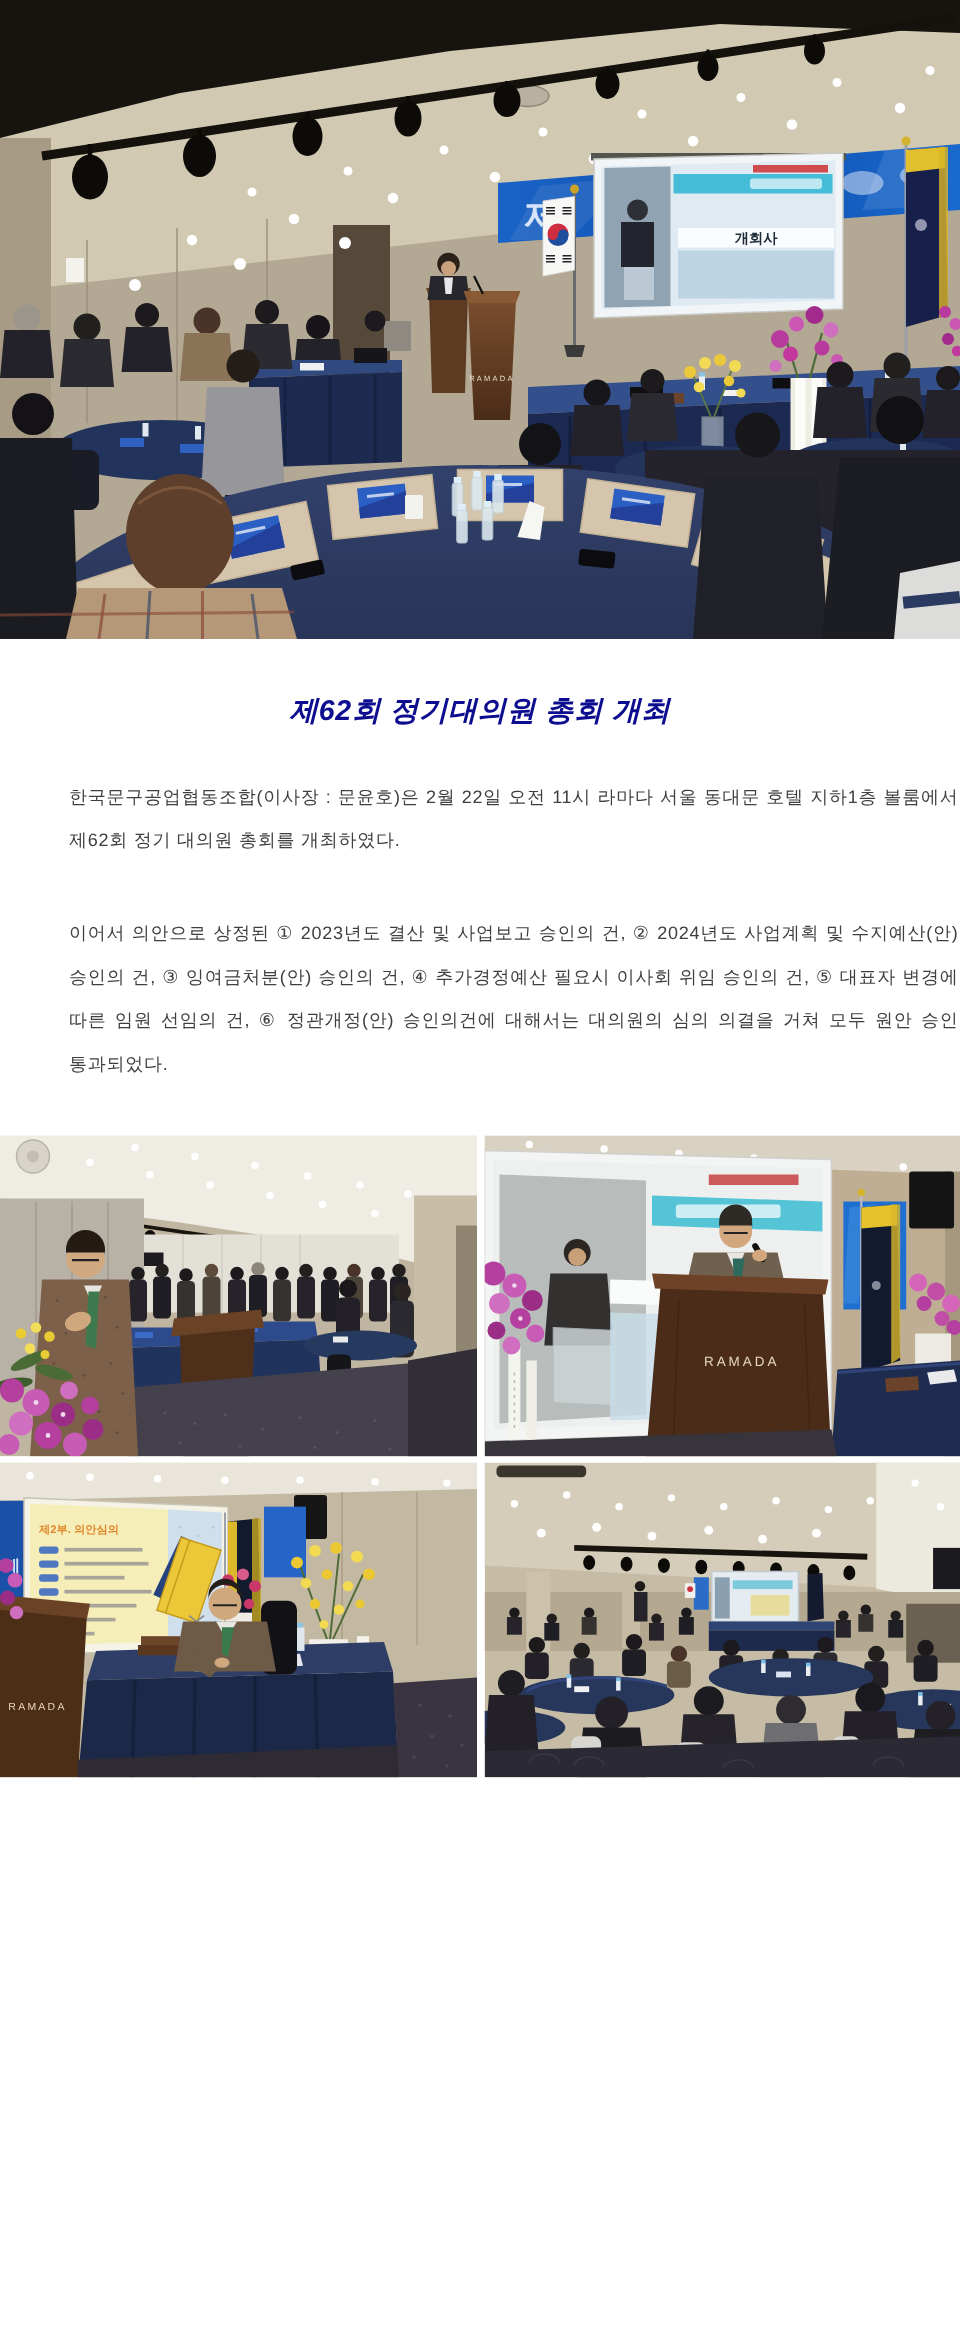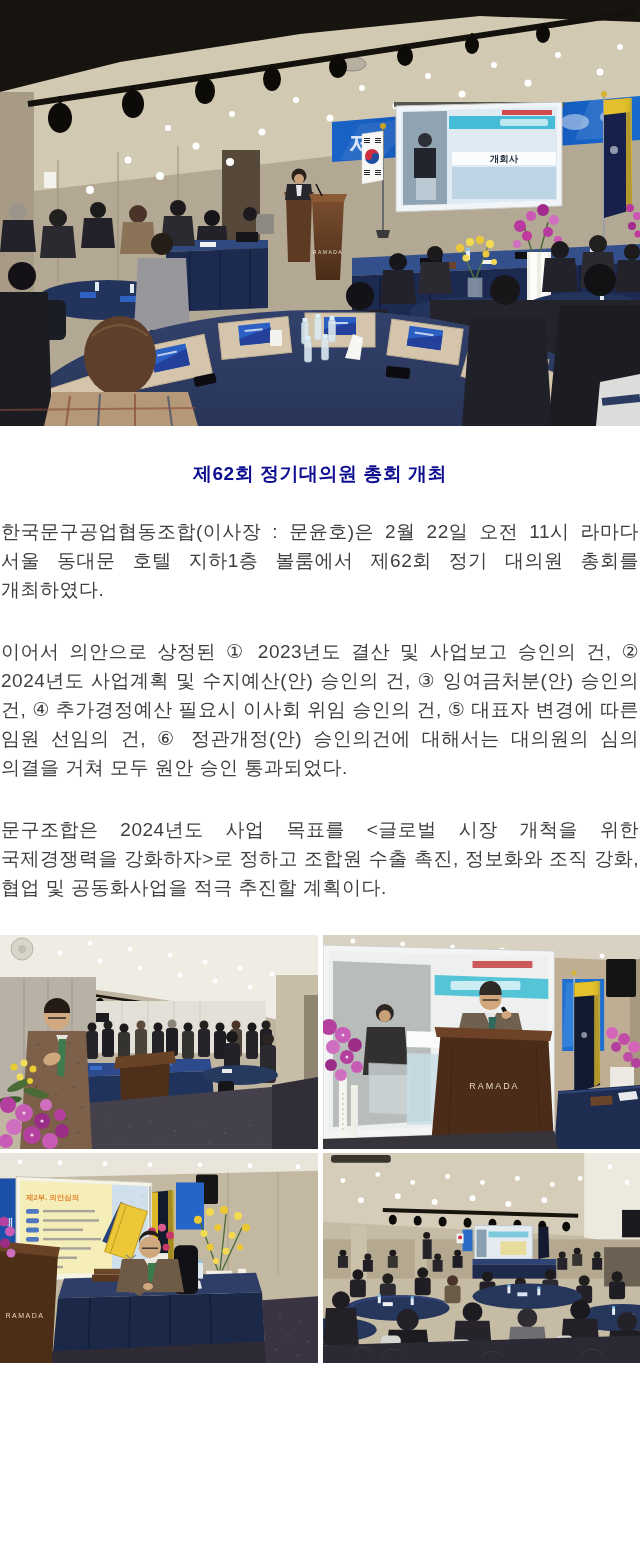--- a/index.html
+++ b/index.html
@@ -1,21 +1,21 @@
 <!DOCTYPE html>
 <html><head>
 <meta charset="utf-8">
 <style>
   html,body{margin:0;padding:0;background:#ffffff;}
   body{width:640px;font-family:"Liberation Sans","DejaVu Sans",sans-serif;padding-bottom:25px;}
   .hero{margin:0;width:640px;height:426px;overflow:hidden;}
   .page-title{color:#0d0d90;font-size:19px;font-weight:bold;text-align:center;
-    margin:35px 0 30px 0;letter-spacing:0.5px;}
-  .para{font-size:19px;line-height:29px;color:#3f3f3f;text-align:justify;
-    word-break:keep-all;letter-spacing:0.5px;margin:0 1px 33px 1px;}
+    margin:35px 0 30px 0;letter-spacing:0.5px;font-style:italic;}
+  .para{font-size:12px;line-height:29px;color:#3f3f3f;text-align:justify;
+    word-break:keep-all;letter-spacing:0.5px;margin:0 1px 33px 1px;padding-left:45px;}
   .photo-grid{display:grid;grid-template-columns:318px 317px;grid-template-rows:214px 210px;
     column-gap:5px;row-gap:4px;margin-top:31px;}
   .cell{margin:0;width:100%;height:100%;overflow:hidden;}
   svg{display:block;}
   svg text{font-family:"Liberation Sans","DejaVu Sans",sans-serif;}
 </style>
 </head>
 <body>
 
 <main>
@@ -385,21 +385,20 @@
           <line x1="168" y1="396" x2="172" y2="426" stroke="#3a4a6a" stroke-width="2" opacity="0.7"></line>
           <line x1="52,410" y1="410" x2="196" y2="408" stroke="#8a4a3a" stroke-width="2" opacity="0.6"></line>
         </g>
       </g>
     </svg>
   </figure>
 
   <h1 class="page-title">제62회 정기대의원 총회 개최</h1>
   <p class="para">한국문구공업협동조합(이사장 : 문윤호)은 2월 22일 오전 11시 라마다 서울 동대문 호텔 지하1층 볼룸에서 제62회 정기 대의원 총회를 개최하였다.</p>
   <p class="para">이어서 의안으로 상정된 ① 2023년도 결산 및 사업보고 승인의 건, ② 2024년도 사업계획 및 수지예산(안) 승인의 건, ③ 잉여금처분(안) 승인의 건, ④ 추가경정예산 필요시 이사회 위임 승인의 건, ⑤ 대표자 변경에 따른 임원 선임의 건, ⑥ 정관개정(안) 승인의건에 대해서는 대의원의 심의 의결을 거쳐 모두 원안 승인 통과되었다.</p>
-  <p class="para">문구조합은 2024년도 사업 목표를 &lt;글로벌 시장 개척을 위한 국제경쟁력을 강화하자&gt;로 정하고 조합원 수출 촉진, 정보화와 조직 강화, 협업 및 공동화사업을 적극 추진할 계획이다.</p>
 
   <div class="photo-grid">
 
     <figure class="cell">
       <svg viewBox="0 0 318 214" width="100%" height="100%" preserveAspectRatio="none">
         <rect width="318" height="214" fill="#c0b5a0"></rect>
         <g>
           <polygon points="0,0 318,0 318,95 250,78 120,58 0,42" fill="#efece4"></polygon>
           <circle cx="22" cy="14" r="11" fill="#d8d4ca" stroke="#b8b4aa" stroke-width="1"></circle>
           <circle cx="22" cy="14" r="4" fill="#c2beb4"></circle>

